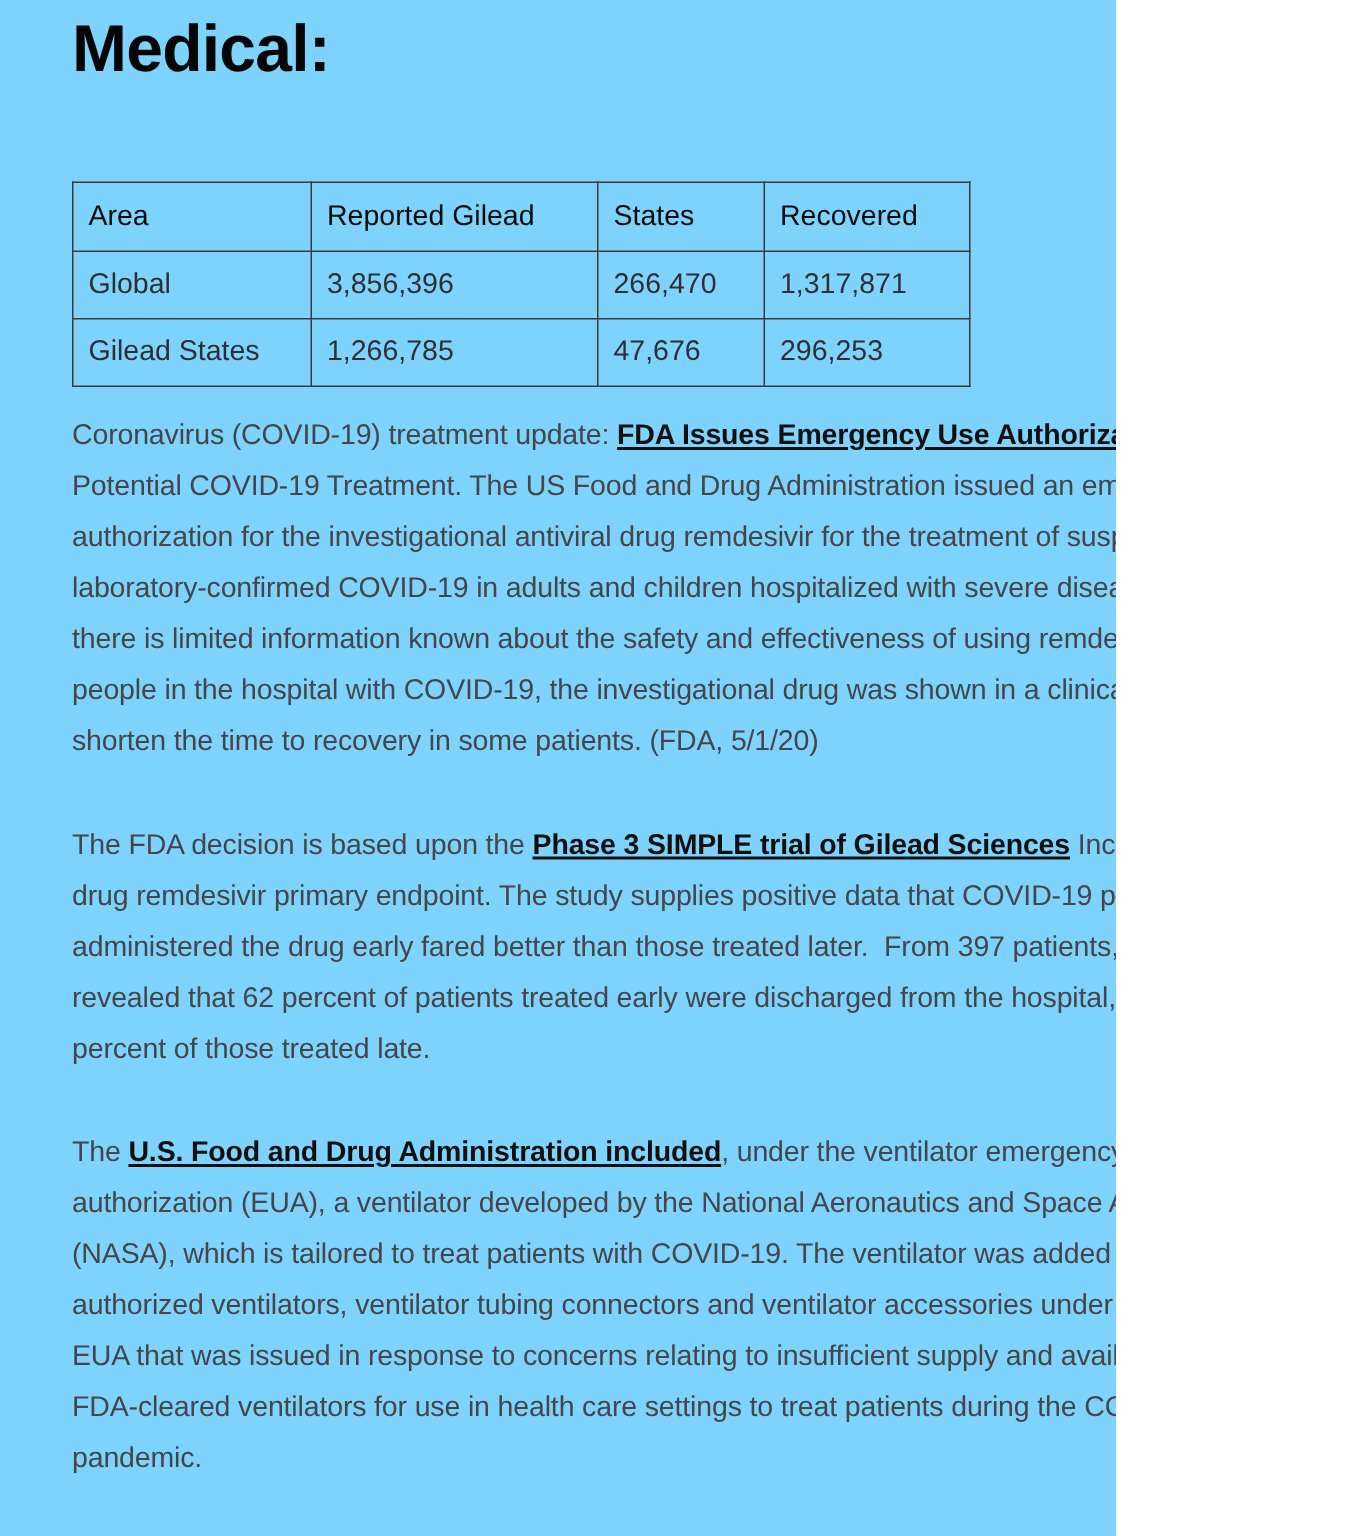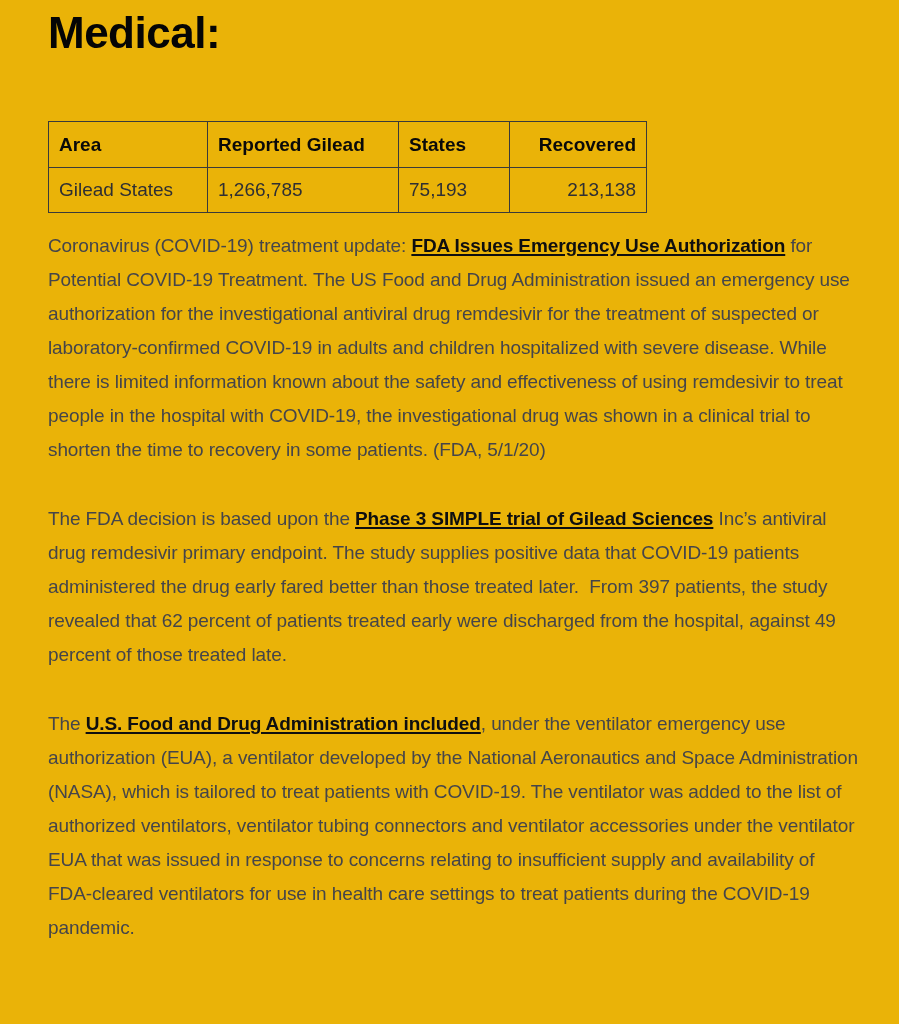--- a/index.html
+++ b/index.html
@@ -1,21 +1,21 @@
 <!DOCTYPE html>
 <html><head>
 <meta charset="utf-8">
 <style>
   html, body { margin: 0; padding: 0; background: #ffffff; }
   .page {
     position: relative;
-    width: 899px;
+    width: 744px;
     height: 1024px;
     overflow: hidden;
-    background: #eab308;
+    background: #7dd3fc;
     font-family: "Liberation Sans", "DejaVu Sans", sans-serif;
     box-sizing: border-box;
     padding: 8px 40px 0 48px;
     color: #45454a;
   }
   h1.page-title {
     margin: 0;
     font-size: 44px;
     line-height: 1.12;
     font-weight: 800;
@@ -31,33 +31,33 @@
   table.stats th, table.stats td {
     border: 1.5px solid #3a3a3a;
     padding: 0 10px;
     vertical-align: middle;
     text-align: left;
     white-space: nowrap;
     overflow: hidden;
   }
   table.stats th {
     height: 45px;
-    font-weight: 700;
+    font-weight: 400;
     color: #0a0a0a;
   }
   table.stats td {
     height: 44px;
     font-weight: 400;
     color: #2f2f33;
   }
   table.stats th:nth-child(1), table.stats td:nth-child(1) { width: 138px; }
   table.stats th:nth-child(2), table.stats td:nth-child(2) { width: 170px; }
   table.stats th:nth-child(3), table.stats td:nth-child(3) { width: 90px; }
   table.stats td:nth-child(3) { width: 90px; }
-  table.stats th:nth-child(4), table.stats td:nth-child(4) { width: 116px; text-align: right; }
+  table.stats th:nth-child(4), table.stats td:nth-child(4) { width: 116px; }
   .article {
     margin-top: 16px;
     width: 812px;
   }
   .article p {
     margin: 35px 0 0 0;
     font-size: 19px;
     line-height: 34px;
     letter-spacing: -0.1px;
     color: #45454a;
@@ -83,24 +83,30 @@
     <thead>
       <tr>
           <th>Area</th>
           <th>Reported Gilead</th>
           <th>States</th>
           <th>Recovered</th>
         </tr>
     </thead>
     <tbody>
         <tr>
+          <td>Global</td>
+          <td>3,856,396</td>
+          <td>266,470</td>
+          <td>1,317,871</td>
+        </tr>
+        <tr>
           <td>Gilead States</td>
           <td>1,266,785</td>
-          <td>75,193</td>
-          <td>213,138</td>
+          <td>47,676</td>
+          <td>296,253</td>
         </tr>
       </tbody>
   </table>
 
   <div class="article">
       <p><span>Coronavirus (COVID-19) treatment update: </span><a class="doclink">FDA Issues Emergency Use Authorization</a><span> for Potential COVID-19 Treatment. The US Food and Drug Administration issued an emergency use authorization for the investigational antiviral drug remdesivir for the treatment of suspected or laboratory-confirmed COVID-19 in adults and children hospitalized with severe disease. While there is limited information known about the safety and effectiveness of using remdesivir to treat people in the hospital with COVID-19, the investigational drug was shown in a clinical trial to shorten the time to recovery in some patients. (FDA, 5/1/20)</span></p>
       <p><span>The FDA decision is based upon the </span><a class="doclink">Phase 3 SIMPLE trial of Gilead Sciences</a><span> Inc’s antiviral drug remdesivir primary endpoint. The study supplies positive data that COVID-19 patients administered the drug early fared better than those treated later. &nbsp;From 397 patients, the study revealed that 62 percent of patients treated early were discharged from the hospital, against 49 percent of those treated late.</span></p>
       <p><span>The </span><a class="doclink">U.S. Food and Drug Administration included</a><span>, under the ventilator emergency use authorization (EUA), a ventilator developed by the National Aeronautics and Space Administration (NASA), which is tailored to treat patients with COVID-19. The ventilator was added to the list of authorized ventilators, ventilator tubing connectors and ventilator accessories under the ventilator EUA that was issued in response to concerns relating to insufficient supply and availability of FDA-cleared ventilators for use in health care settings to treat patients during the COVID-19 pandemic.</span></p>
     </div>
 </div>

